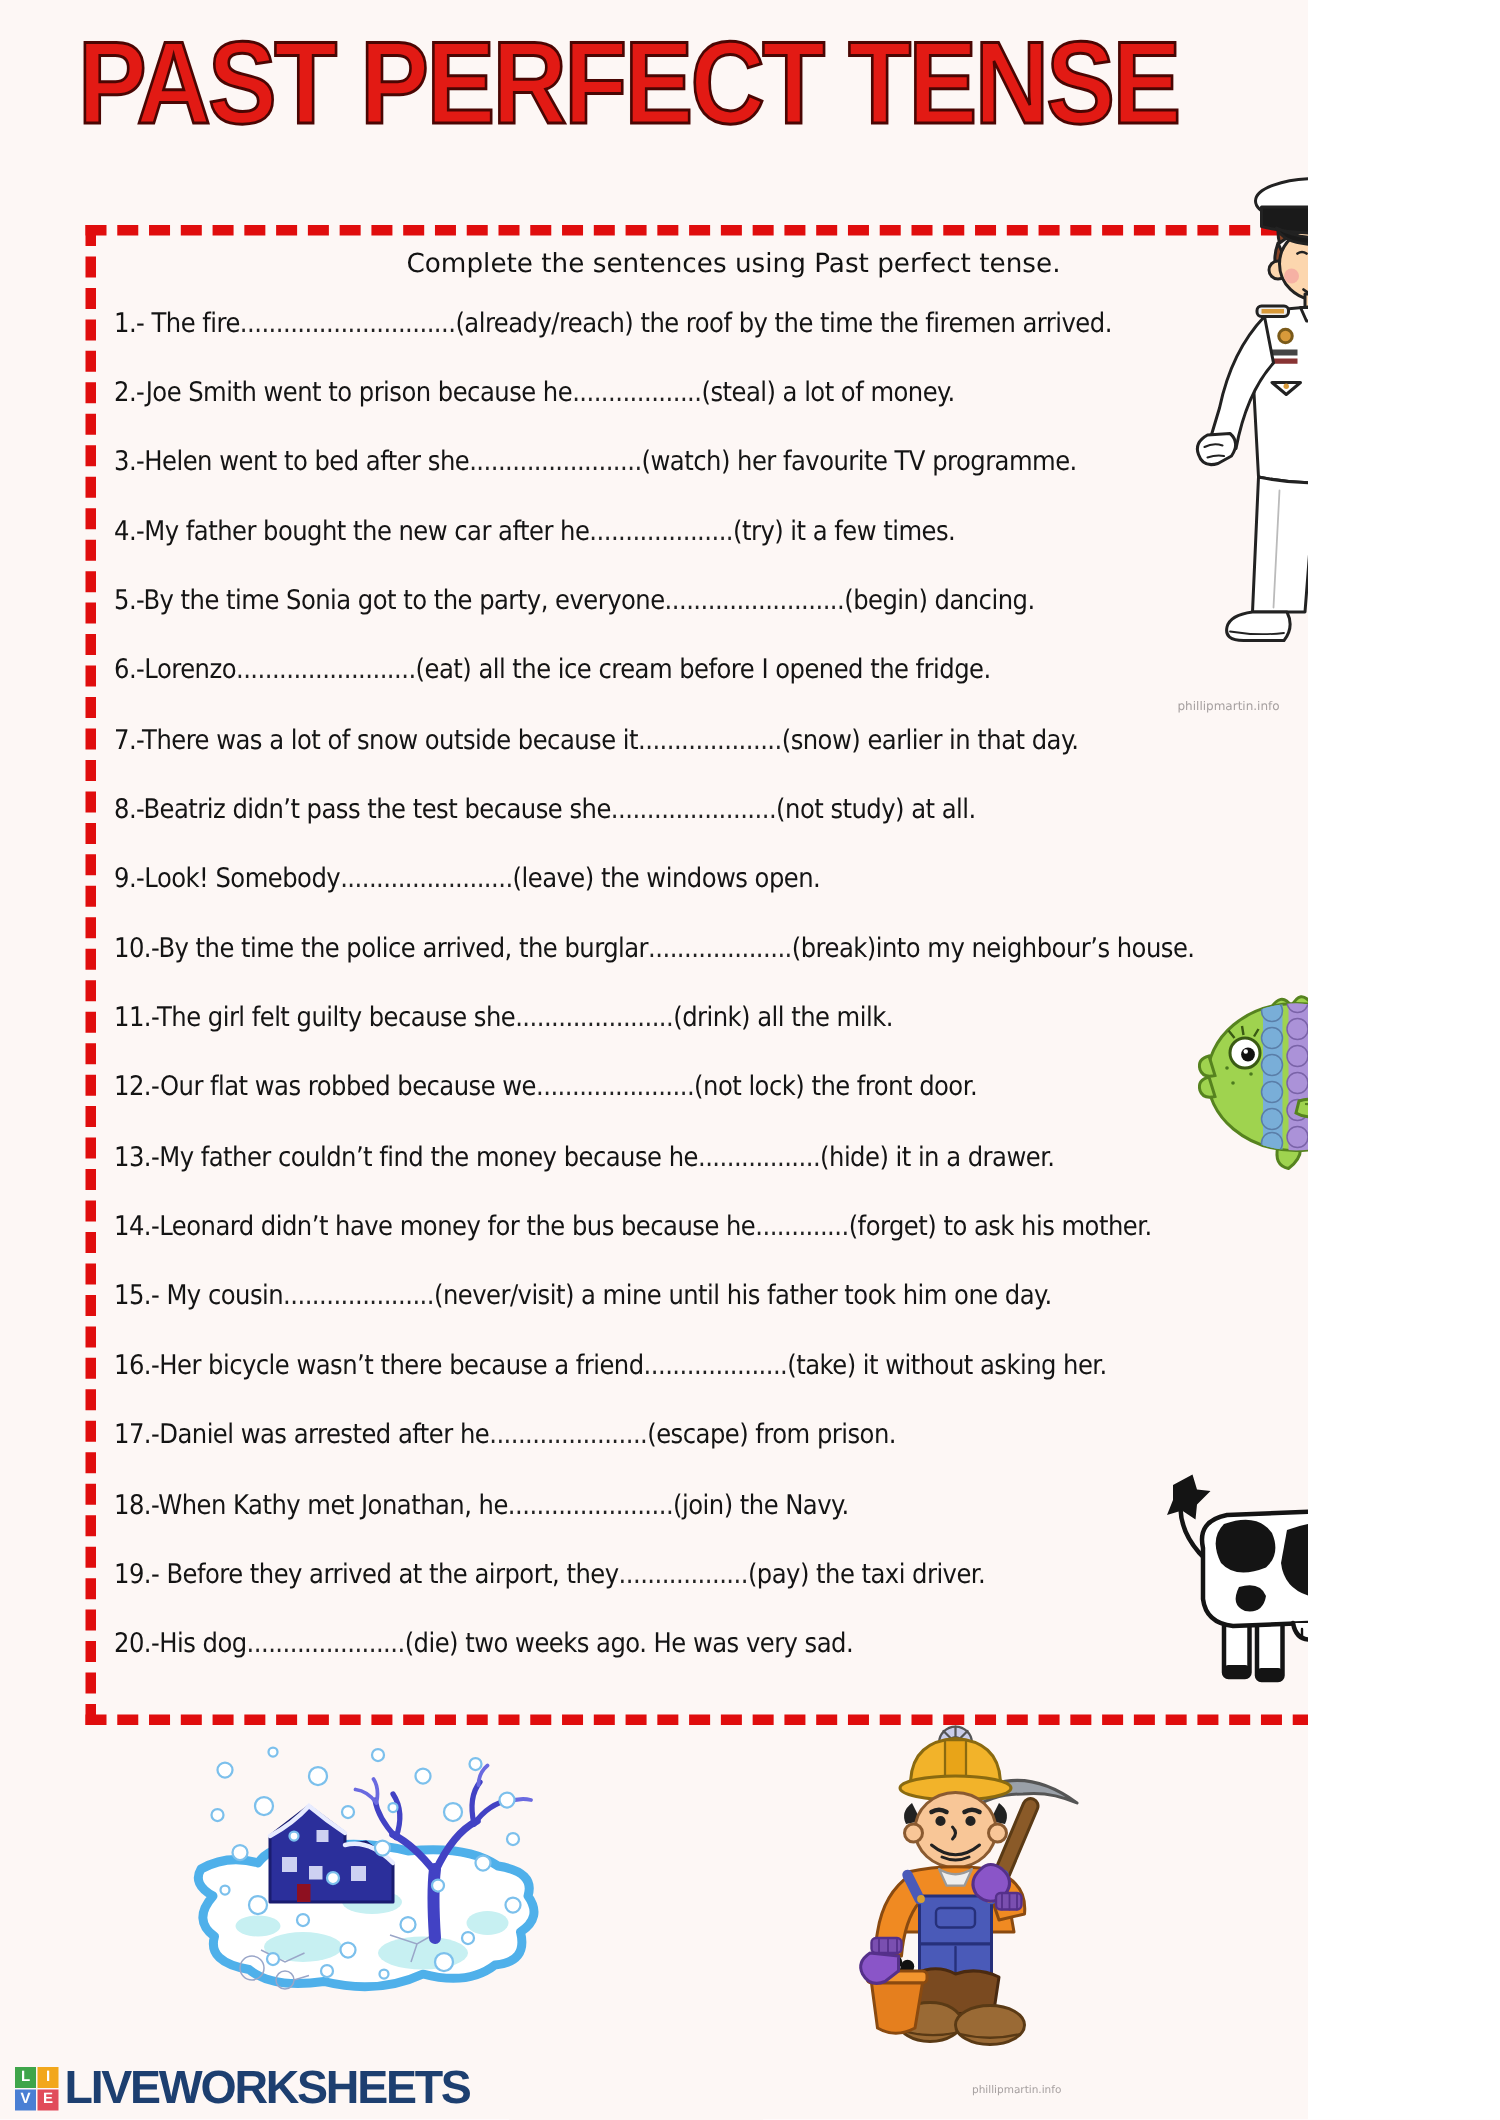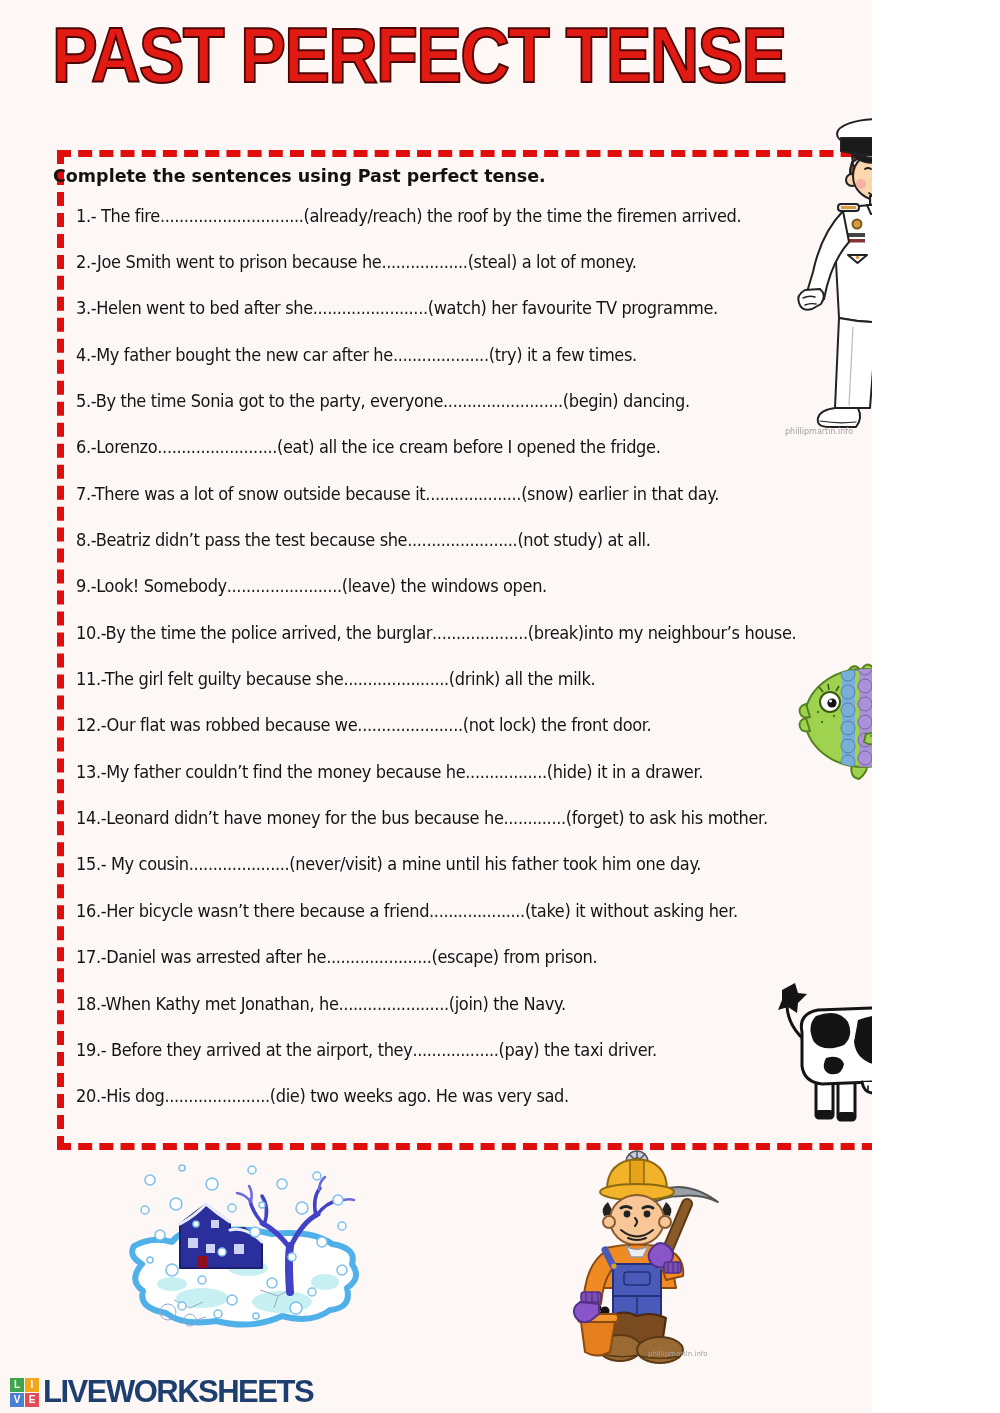--- a/index.html
+++ b/index.html
@@ -15,32 +15,32 @@
     color:#e21a14; -webkit-text-stroke:2px #4a0603;
     text-shadow:0 0 1px #4a0603;
     letter-spacing:-2px; white-space:nowrap;
     transform:scaleX(.88); transform-origin:0 0;
   }
   .box {
     position:absolute; left:57px; top:150px; width:840px; height:1000px;
     border:7px dashed #e00d0d; box-sizing:border-box; z-index:1;
   }
   .instruction {
-    position:absolute; left:53px; top:166px; width:840px; z-index:2;
-    text-align:left; font-weight:bold; font-size:17.5px; color:#121212;
+    position:absolute; left:69px; top:166px; width:840px; z-index:2;
+    text-align:center; font-weight:normal; font-size:17.5px; color:#121212;
   }
   .sentences { position:absolute; left:76px; top:192px; width:812px; z-index:2; }
   .sentence {
     height:46.35px; display:flex; align-items:center;
     white-space:nowrap; font-size:18px; letter-spacing:-0.4px;
     transform:scaleX(.9); transform-origin:0 50%;
   }
   .blank { color:#222; }
   .illu { position:absolute; z-index:3; }
-  .credit { position:absolute; z-index:4; color:#a6a0a0; font-size:8px; }
+  .credit { position:absolute; z-index:4; color:#a6a0a0; font-size:8px;margin-top:39px; }
   .brand-row { position:absolute; left:10px; top:1374px; display:flex; align-items:center; z-index:5; }
   .tiles { display:grid; grid-template-columns:14px 14px; grid-auto-rows:14px; gap:1px; margin-right:4px; }
   .tile {
     color:#fff; font-size:10px; font-weight:bold;
     display:flex; align-items:center; justify-content:center;
     font-family:"Liberation Sans", sans-serif;
   }
   .tile.t-l{background:#3fa54a}.tile.t-i{background:#f2a71b}
   .tile.t-v{background:#4a7fd4}.tile.t-e{background:#e14b5a}
   .brand-text {

